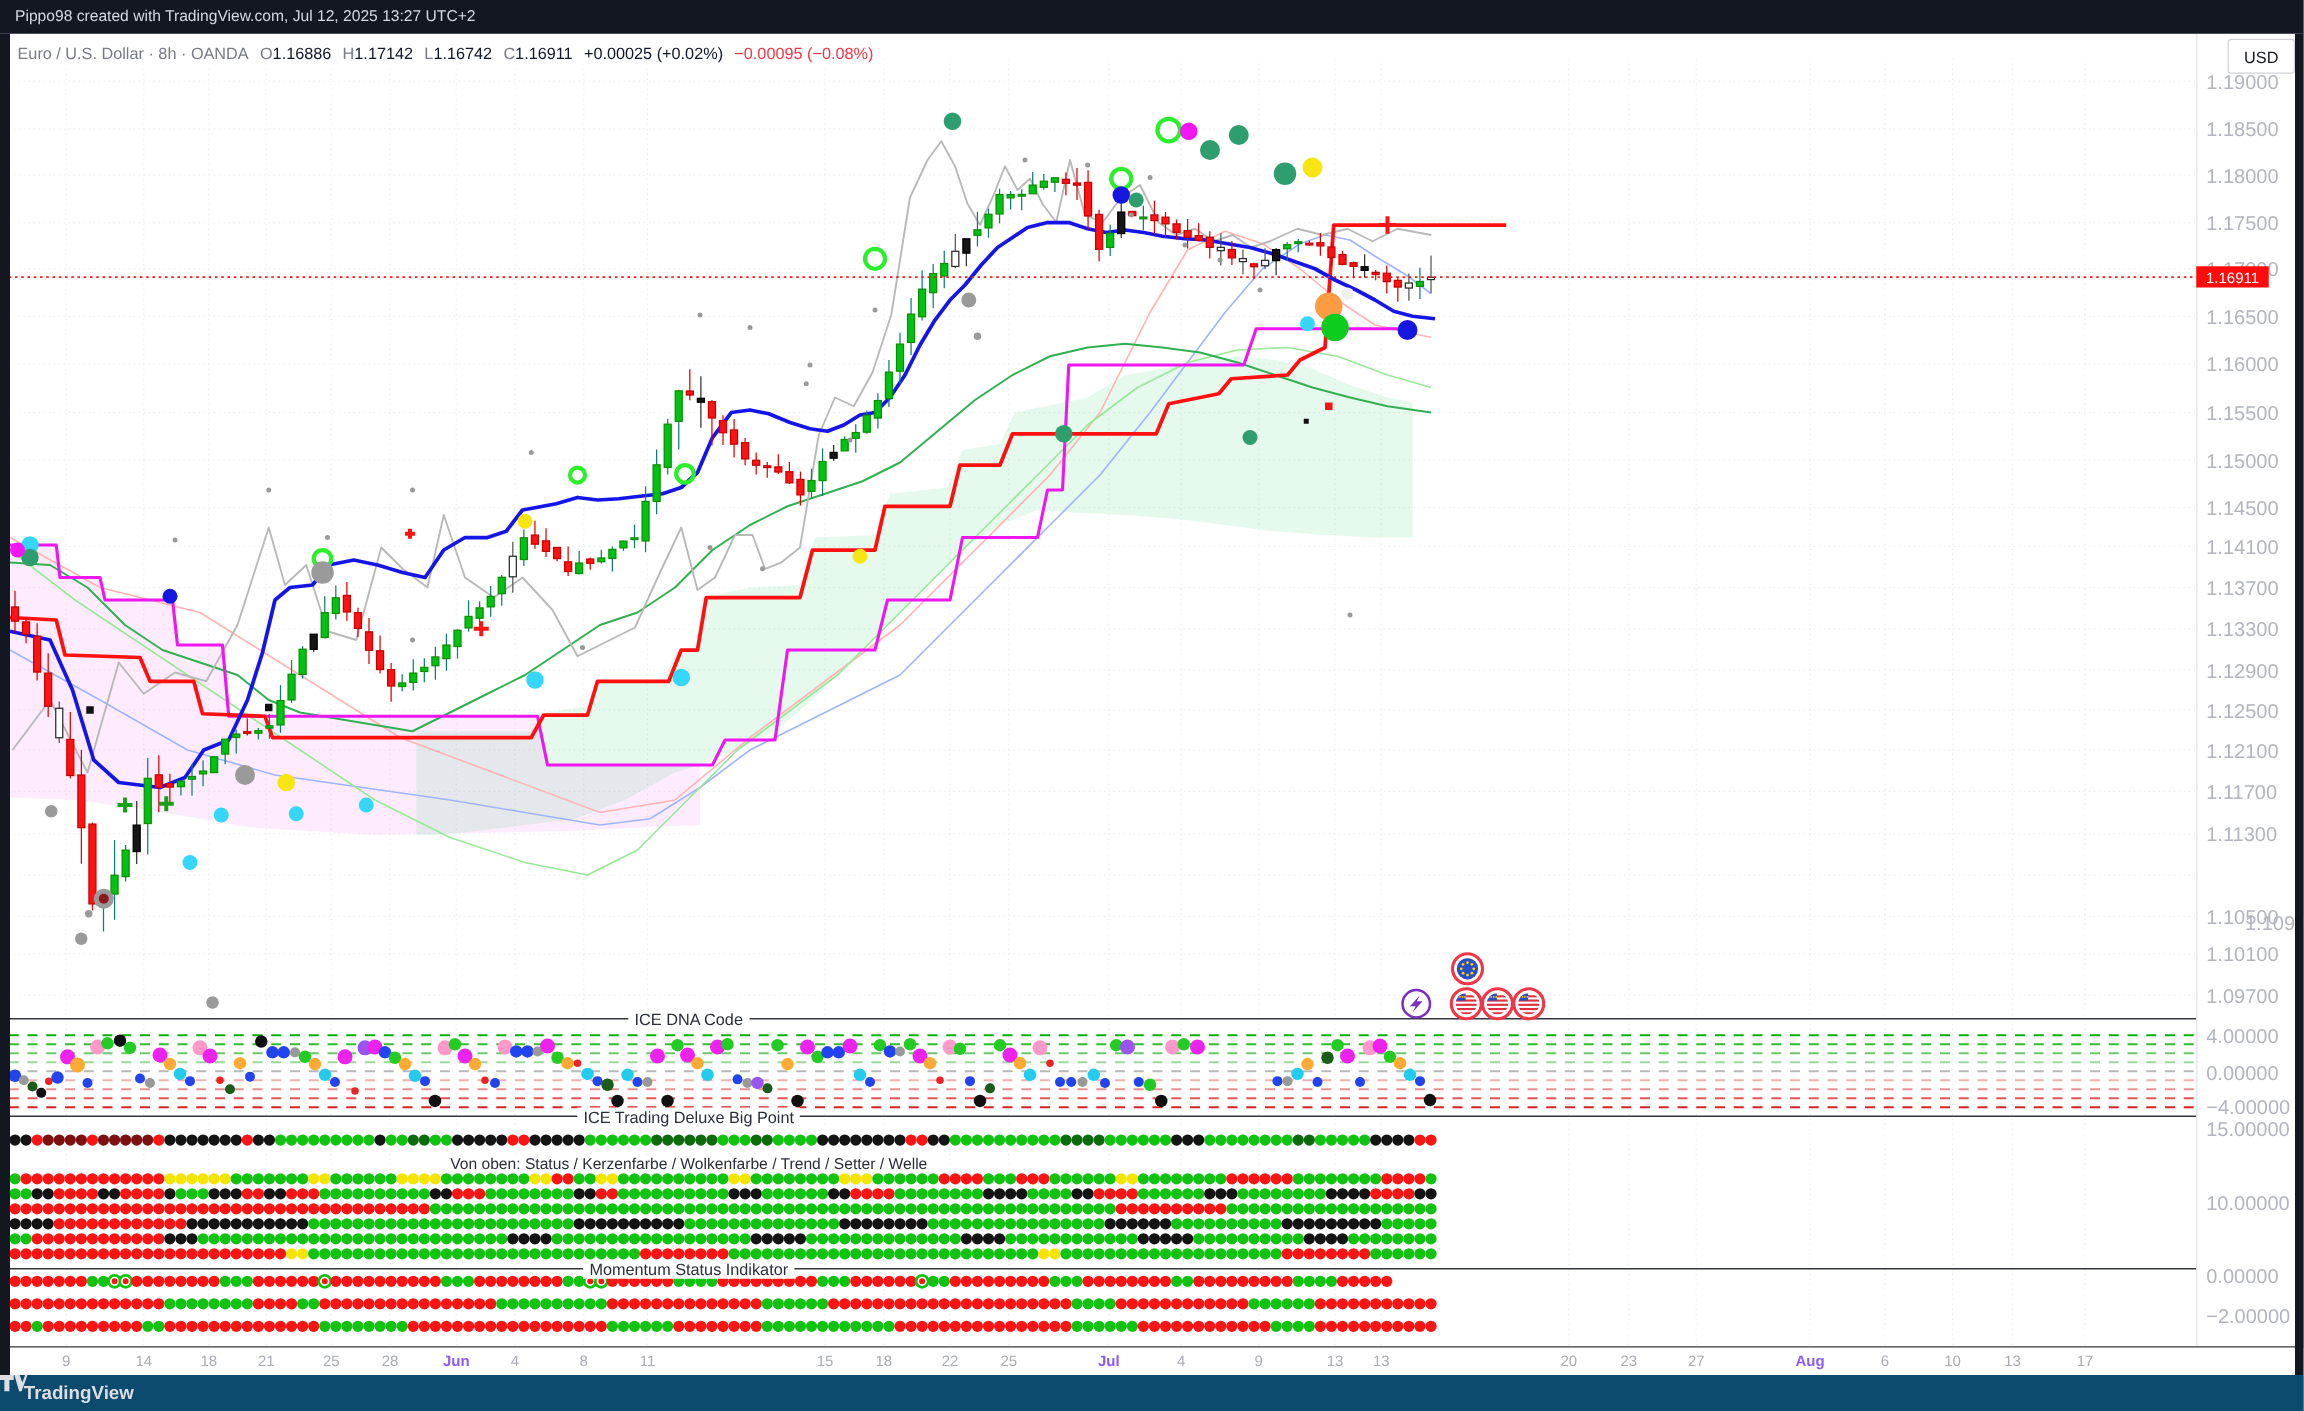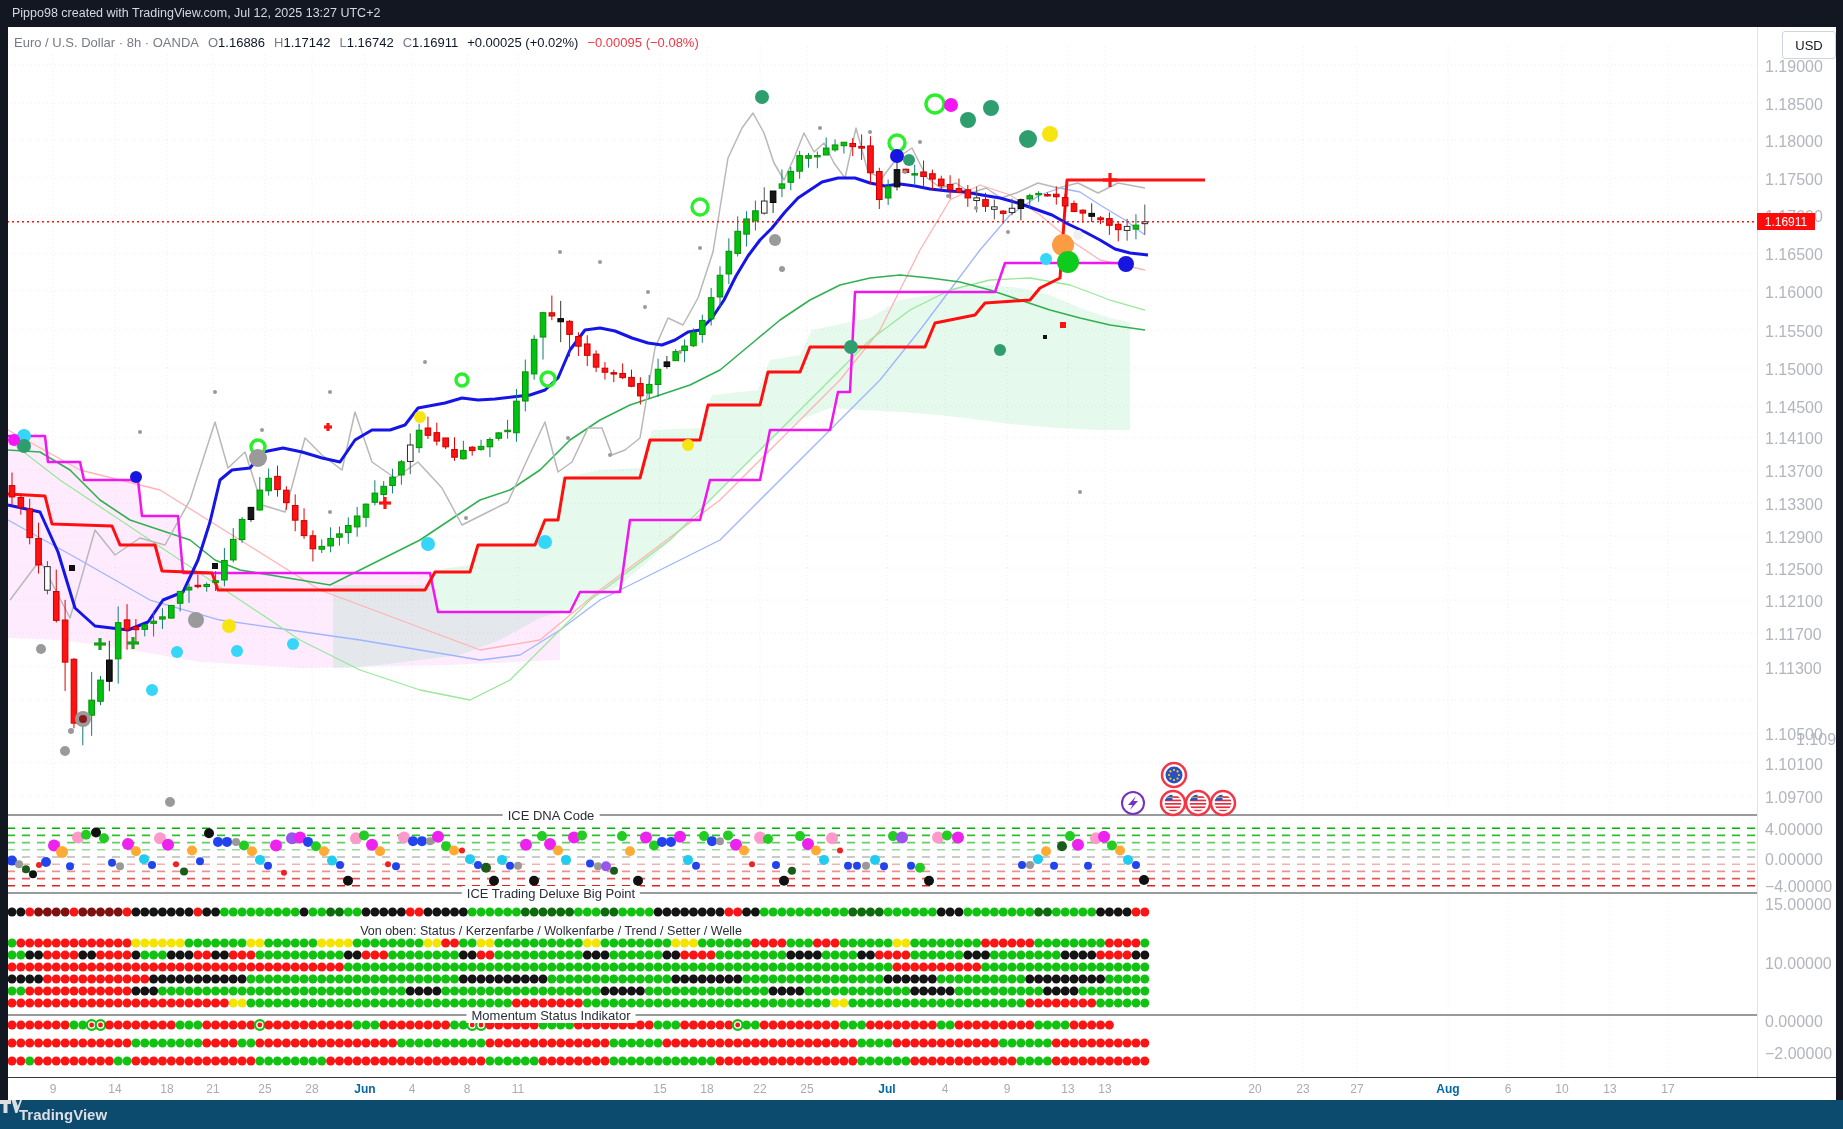--- a/index.html
+++ b/index.html
@@ -12,21 +12,21 @@
           display:flex;align-items:center;padding-left:12px;box-sizing:border-box;}
   #botbar span{color:#dcdee3;font-size:15px;font-weight:bold;margin-left:7px;}
   #header{left:8px;top:30px;height:24px;display:flex;align-items:center;gap:9px;
           font-size:13px;color:#787b86;z-index:5;background:#fff;padding:0 6px;}
   .tealv{color:#0f172a;} .redv{color:#f23645;} .greyk{color:#787b86;}
   #usdbtn{left:1782px;top:31px;width:52px;height:26px;background:#fff;border:1px solid #d1d4dc;
           border-radius:3px;color:#131722;font-size:13px;display:flex;align-items:center;
           justify-content:center;z-index:6;}
   .ptick,.stick{color:#b2b5be;font-size:16px;z-index:4;white-space:nowrap;}
   .ttick{color:#a8abb5;font-size:12px;z-index:4;transform:translateX(-50%);white-space:nowrap;}
-  .ttick.bold{color:#0369a1;font-weight:bold;text-align:right;}
+  .ttick.bold{color:#8b5cf6;font-weight:bold;text-align:right;}
   .ptitle{z-index:5;font-size:13px;color:#2a2e39;font-weight:500;background:#fff;
           padding:0 5px;transform:translateX(-50%);white-space:nowrap;}
   #lastprice{left:1757px;top:214px;width:58px;height:17px;background:#fe0b0b;color:#fff;
              font-size:12px;display:flex;align-items:center;justify-content:center;z-index:5;}
   #price-axis{left:1757px;top:27px;width:79px;height:1050px;background:#fff;
               border-left:1px solid #e0e3eb;z-index:3;}
   #time-axis{left:0;top:1077px;width:1843px;height:23px;background:#fff;
              border-top:1px solid #33363d;z-index:3;}
   #ldark{left:0;top:27px;width:8px;height:1073px;background:#131722;z-index:6;}
   #rdark{left:1836px;top:27px;width:7px;height:1073px;background:#131722;z-index:6;}

